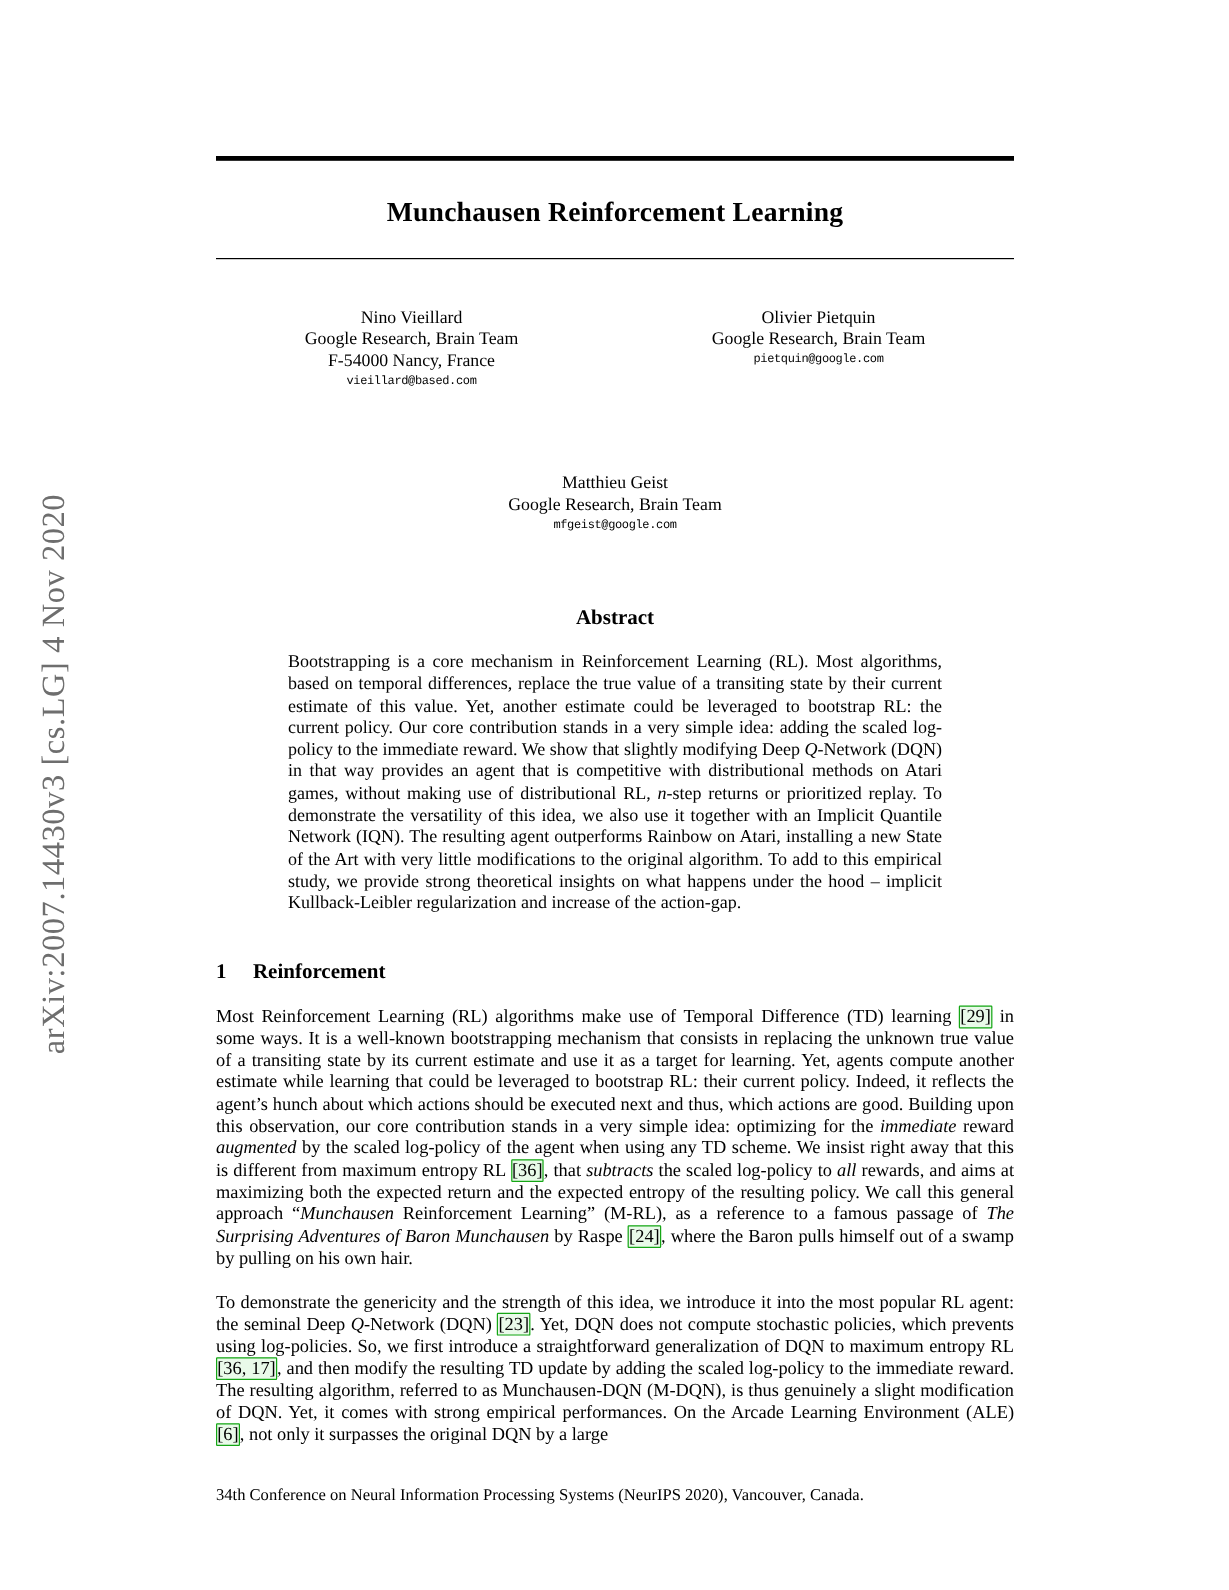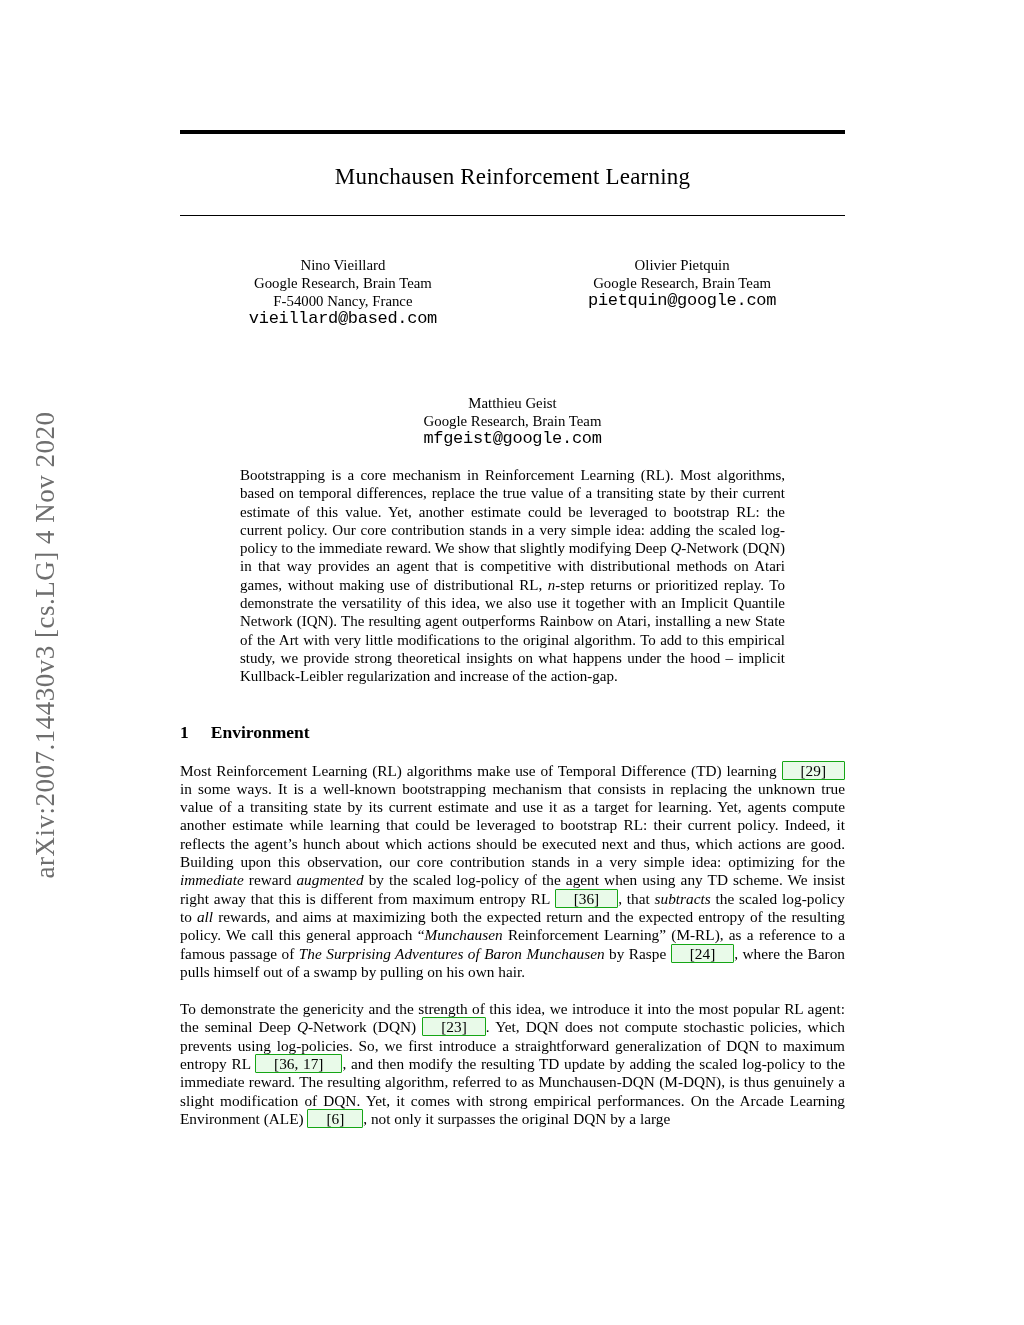--- a/index.html
+++ b/index.html
@@ -32,21 +32,21 @@
 
   .rule-thick {
     margin-top: 130px;
     height: 4px;
     background: #000;
   }
   .paper-title {
     margin: 30px 0 0 0;
     text-align: center;
     font-size: 23px;
-    font-weight: normal;
+    font-weight: bold;
     letter-spacing: 0.2px;
   }
   .rule-thin {
     margin-top: 25px;
     height: 1px;
     background: #000;
   }
 
   .authors-row {
     margin-top: 40px;
@@ -59,21 +59,21 @@
     font-size: 14.8px;
     line-height: 18px;
   }
   .author.center-author {
     width: 100%;
     margin-top: 26px;
   }
   .author-name { font-weight: normal; }
   .author-email {
     font-family: "Liberation Mono", monospace;
-    font-size: 17px;
+    font-size: 10px;
     letter-spacing: -0.3px;
   }
 
   .abstract-heading {
     margin-top: 56px;
     text-align: center;
     font-weight: bold;
     font-size: 17.5px;
   }
   .abstract-body {
@@ -101,21 +101,21 @@
     margin-top: 33px;
     font-size: 13.8px;
   }
 
   
   .seg-i { font-style: italic; }
   .seg-m { font-style: italic; }
   .seg-cite {
     border: 1px solid #15a615;
     background: #e9fae9;
-    padding: 0 18px;
+    padding: 0 0;
     border-radius: 1px;
   }
 </style>
 </head>
 <body>
 
 <div class="page">
 
   <div class="arxiv-banner">arXiv:2007.14430v3  [cs.LG]  4 Nov 2020</div>
 
@@ -142,26 +142,28 @@
     </div>
 
     <div class="authors-row">
       <div class="author center-author">
         <div class="author-name">Matthieu Geist</div>
         <div class="author-line">Google Research, Brain Team</div>
         <div class="author-email">mfgeist@google.com</div>
       </div>
     </div>
 
+    <div class="abstract-heading">Abstract</div>
 
     <div class="abstract-body"><span>Bootstrapping is a core mechanism in Reinforcement Learning (RL). Most algorithms, based on temporal differences, replace the true value of a transiting state by their current estimate of this value. Yet, another estimate could be leveraged to bootstrap RL: the current policy. Our core contribution stands in a very simple idea: adding the scaled log-policy to the immediate reward. We show that slightly modifying Deep </span><span class="seg-m">Q</span><span>-Network (DQN) in that way provides an agent that is competitive with distributional methods on Atari games, without making use of distributional RL, </span><span class="seg-m">n</span><span>-step returns or prioritized replay. To demonstrate the versatility of this idea, we also use it together with an Implicit Quantile Network (IQN). The resulting agent outperforms Rainbow on Atari, installing a new State of the Art with very little modifications to the original algorithm. To add to this empirical study, we provide strong theoretical insights on what happens under the hood – implicit Kullback-Leibler regularization and increase of the action-gap.</span></div>
 
     <div class="section-heading">
-      <span class="section-number">1</span><span>Environment</span>
+      <span class="section-number">1</span><span>Reinforcement</span>
     </div>
 
     <p class="body-paragraph"><span>Most Reinforcement Learning (RL) algorithms make use of Temporal Difference (TD) learning </span><span class="seg-cite">[29]</span><span> in some ways. It is a well-known bootstrapping mechanism that consists in replacing the unknown true value of a transiting state by its current estimate and use it as a target for learning. Yet, agents compute another estimate while learning that could be leveraged to bootstrap RL: their current policy. Indeed, it reflects the agent’s hunch about which actions should be executed next and thus, which actions are good. Building upon this observation, our core contribution stands in a very simple idea: optimizing for the </span><span class="seg-i">immediate</span><span> reward </span><span class="seg-i">augmented</span><span> by the scaled log-policy of the agent when using any TD scheme. We insist right away that this is different from maximum entropy RL </span><span class="seg-cite">[36]</span><span>, that </span><span class="seg-i">subtracts</span><span> the scaled log-policy to </span><span class="seg-i">all</span><span> rewards, and aims at maximizing both the expected return and the expected entropy of the resulting policy. We call this general approach “</span><span class="seg-i">Munchausen</span><span> Reinforcement Learning” (M-RL), as a reference to a famous passage of </span><span class="seg-i">The Surprising Adventures of Baron Munchausen</span><span> by Raspe </span><span class="seg-cite">[24]</span><span>, where the Baron pulls himself out of a swamp by pulling on his own hair.</span></p>
 
     <p class="body-paragraph"><span>To demonstrate the genericity and the strength of this idea, we introduce it into the most popular RL agent: the seminal Deep </span><span class="seg-m">Q</span><span>-Network (DQN) </span><span class="seg-cite">[23]</span><span>. Yet, DQN does not compute stochastic policies, which prevents using log-policies. So, we first introduce a straightforward generalization of DQN to maximum entropy RL </span><span class="seg-cite">[36, 17]</span><span>, and then modify the resulting TD update by adding the scaled log-policy to the immediate reward. The resulting algorithm, referred to as Munchausen-DQN (M-DQN), is thus genuinely a slight modification of DQN. Yet, it comes with strong empirical performances. On the Arcade Learning Environment (ALE) </span><span class="seg-cite">[6]</span><span>, not only it surpasses the original DQN by a large</span></p>
 
+    <div class="footer-note">34th Conference on Neural Information Processing Systems (NeurIPS 2020), Vancouver, Canada.</div>
 
   </div>
 </div>
 
 </body></html>

